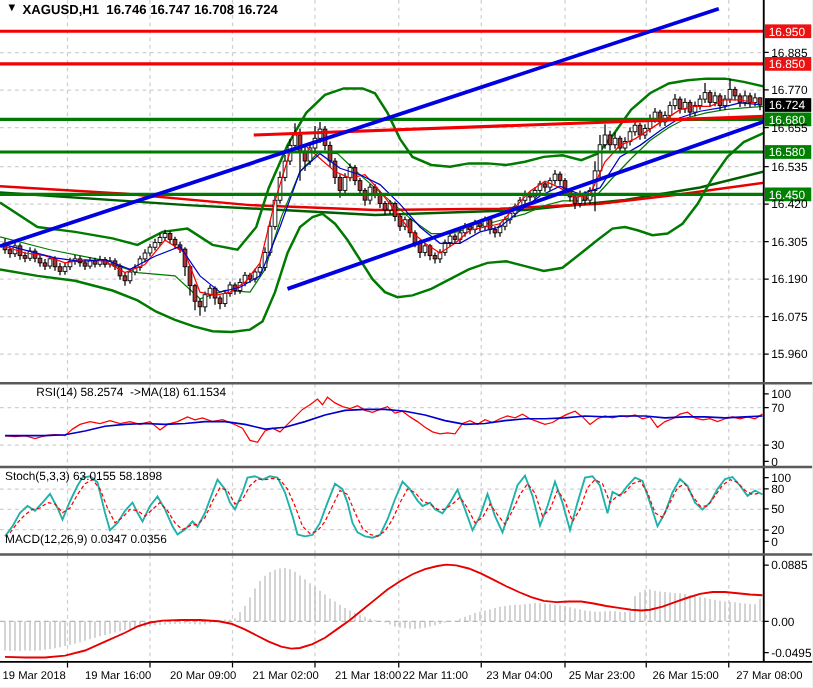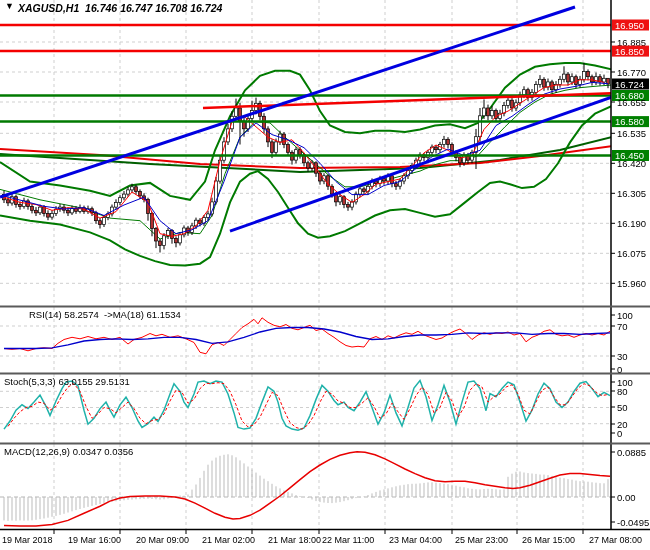--- a/index.html
+++ b/index.html
@@ -1,18 +1,18 @@
 <!DOCTYPE html>
 <html><head>
 <meta charset="utf-8">
 <style>
   html,body{margin:0;padding:0;background:#e8e8e8;}
   .wrap{position:relative;width:650px;height:550px;background:#ffffff;overflow:hidden;
         font-family:"Liberation Sans",sans-serif;}
-  .title{position:absolute;left:18px;top:2px;font-size:10.5px;font-weight:700;color:#000;white-space:pre;font-style:italic;}
+  .title{position:absolute;left:18px;top:2px;font-size:10.5px;font-weight:700;color:#000;white-space:pre;}
   .ddicon{position:absolute;left:5px;top:1px;font-size:9px;color:#000;cursor:pointer;}
   .indlabel{position:absolute;font-size:9.5px;color:#000;white-space:pre;}
   svg{position:absolute;left:0;top:0;}
   text{font-family:"Liberation Sans",sans-serif;}
 </style>
 </head>
 <body>
 
 <div class="wrap">
   <svg id="plot" width="650" height="550">
@@ -650,15 +650,15 @@
         <text x="322" y="543" font-size="9" fill="#000">22 Mar 11:00</text>
         <text x="389" y="543" font-size="9" fill="#000">23 Mar 04:00</text>
         <text x="455" y="543" font-size="9" fill="#000">25 Mar 23:00</text>
         <text x="522" y="543" font-size="9" fill="#000">26 Mar 15:00</text>
         <text x="589" y="543" font-size="9" fill="#000">27 Mar 08:00</text>
       </g>
     </svg>
   <span class="ddicon">▼</span>
   <span class="title">XAGUSD,H1  16.746 16.747 16.708 16.724</span>
   <span class="indlabel" style="left:4px;top:309px;padding-left:25px;">RSI(14) 58.2574  -&gt;MA(18) 61.1534</span>
-  <span class="indlabel" style="left:4px;top:376px;">Stoch(5,3,3) 63.0155 29.5131</span>
-  <span class="indlabel" style="left:4px;top:446px;text-align:right;">MACD(12,26,9) 0.0347 0.0356</span>
+  <span class="indlabel" style="left:4px;top:376px;">Stoch(5,3,3) 63.0155 58.1898</span>
+  <span class="indlabel" style="left:4px;top:426px;text-align:right;">MACD(12,26,9) 0.0347 0.0356</span>
 </div>
 
 </body></html>

